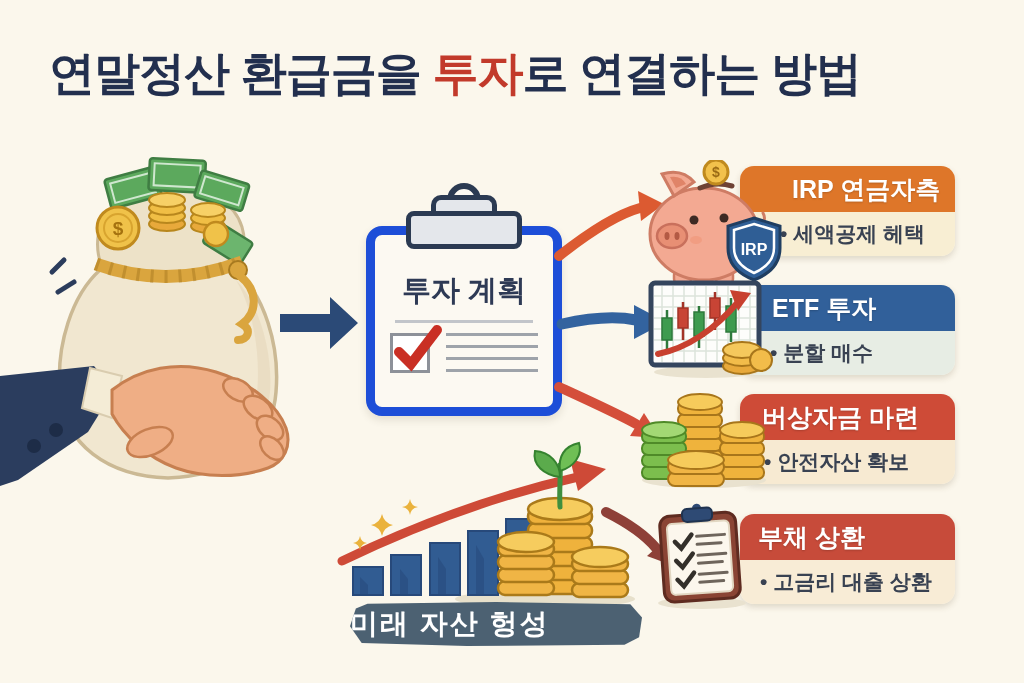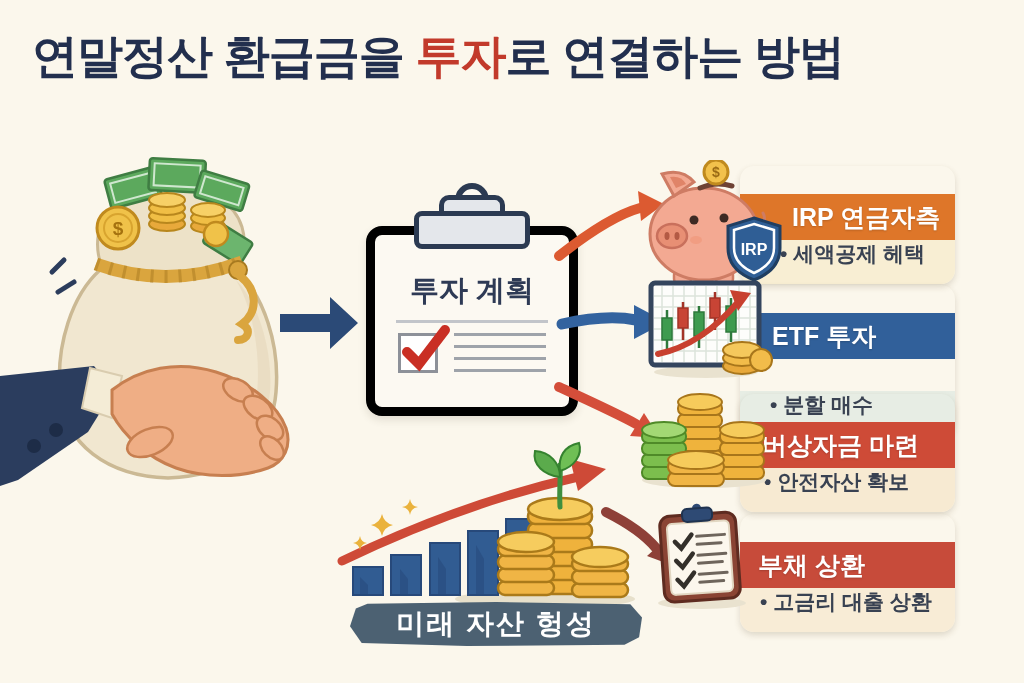--- a/index.html
+++ b/index.html
@@ -1,62 +1,62 @@
 <!DOCTYPE html>
 <html><head>
 <meta charset="utf-8">
 <style>
   html,body{margin:0;padding:0;}
   .stage{position:relative;width:1024px;height:683px;overflow:hidden;
     background:#FBF7EC;font-family:"Liberation Sans","DejaVu Sans",sans-serif;}
   .abs{position:absolute;}
 
   
-  .title{position:absolute;top:26px;left:0;width:876px;margin:0;text-align:center;
+  .title{position:absolute;top:26px;left:0;width:876px;margin:17px;text-align:center;
     font-size:46px;font-weight:800;letter-spacing:-1px;color:#222F4E;}
   .title .hl{color:#C23A2B;}
 
   
   .bag-label{position:absolute;left:84px;top:292px;width:176px;text-align:center;
     font-size:33px;font-weight:800;color:#2E3A55;line-height:1.16;}
 
   
-  .clipboard{position:absolute;left:366px;top:226px;width:212px;height:190px;
-    box-sizing:border-box;border:9px solid #000000;border-radius:16px;background:#FCF9F2;
+  .clipboard{position:absolute;left:366px;top:226px;width:196px;height:190px;
+    box-sizing:border-box;border:9px solid #1d4ed8;border-radius:16px;background:#FCF9F2;
     box-shadow:0 4px 8px rgba(60,50,30,.12);}
   .clip-ring{position:absolute;top:-52px;left:50%;transform:translateX(-50%);
     width:22px;height:22px;background:#FCF9F2;border:6px solid #2B3A52;border-radius:50%;}
   .clip-top{position:absolute;top:-40px;left:50%;transform:translateX(-50%);
     width:56px;height:22px;background:#E4E7EB;border:5px solid #2B3A52;
     border-radius:10px 10px 0 0;border-bottom:none;}
   .clip-base{position:absolute;top:-24px;left:50%;transform:translateX(-50%);
     width:106px;height:28px;background:#E4E7EB;border:5px solid #2B3A52;border-radius:8px;}
   .plan-text{margin-top:38px;text-align:center;font-size:29px;font-weight:800;
     color:#2E3A55;line-height:1.2;}
   .divider{width:78%;height:3px;background:#C2C5CA;margin:12px auto 10px;}
   .check-row{display:flex;align-items:flex-start;justify-content:center;gap:16px;}
   .checkbox{width:34px;height:34px;border:3px solid #8D9199;background:#fff;position:relative;}
   .checkbox svg{position:absolute;left:-4px;top:-16px;width:54px;height:54px;overflow:visible;}
   .memo-lines div{width:92px;height:3px;background:#9EA3AA;margin-bottom:9px;}
 
   
   .card{position:absolute;left:740px;width:215px;border-radius:14px;overflow:hidden;
     box-shadow:0 3px 6px rgba(90,70,40,.18);}
   .card .hd{height:46px;display:flex;align-items:center;color:#FFFFFF;font-weight:800;
-    font-size:25px;text-shadow:0 1px 2px rgba(0,0,0,.18);margin-top:28px;}
-  .card .bd{height:44px;display:flex;align-items:flex-start;color:#394252;font-weight:700;font-size:21px;}
+    font-size:25px;text-shadow:0 1px 2px rgba(0,0,0,.18);}
+  .card .bd{height:44px;display:flex;align-items:center;color:#394252;font-weight:700;font-size:21px;}
   .c0{top:166px}.c1{top:285px}.c2{top:394px}.c3{top:514px}
   .c0 .hd{padding-left:52px}.c0 .bd{padding-left:40px}
   .c1 .hd{padding-left:32px}.c1 .bd{padding-left:30px}
   .c2 .hd{padding-left:22px}.c2 .bd{padding-left:24px}
   .c3 .hd{padding-left:18px}.c3 .bd{padding-left:20px}
 
   
   .banner{position:absolute;left:350px;top:602px;width:292px;height:44px;background:#4C6172;
-    display:flex;align-items:center;justify-content:center;color:#fff;font-size:28px;
+    display:flex;align-items:center;justify-content:flex-start;color:#fff;font-size:28px;
     font-weight:800;letter-spacing:2px;
     clip-path:polygon(0% 55%,2% 15%,6% 4%,50% 0%,96% 5%,100% 35%,99% 80%,94% 97%,40% 100%,4% 93%);}
 
   svg{display:block;}
 </style>
 </head>
 <body>
 
 <div class="stage">
 
@@ -244,21 +244,21 @@
       <span>IRP 연금자측</span>
     </div>
     <div class="bd" style="background: rgb(248, 238, 211);">
       <span>• 세액공제 헤택</span>
     </div>
   </div>
   <div class="card c1">
     <div class="hd" style="background: rgb(49, 96, 154); text-align: right;">
       <span>ETF 투자</span>
     </div>
-    <div class="bd" style="background: rgb(231, 237, 228); margin-top: 32px;">
+    <div class="bd" style="background: rgb(231, 237, 228);">
       <span>• 분할 매수</span>
     </div>
   </div>
   <div class="card c3">
     <div class="hd" style="background: rgb(199, 75, 58);">
       <span>부채 상환</span>
     </div>
     <div class="bd" style="background: rgb(248, 236, 214);">
       <span>• 고금리 대출 상환</span>
     </div>

